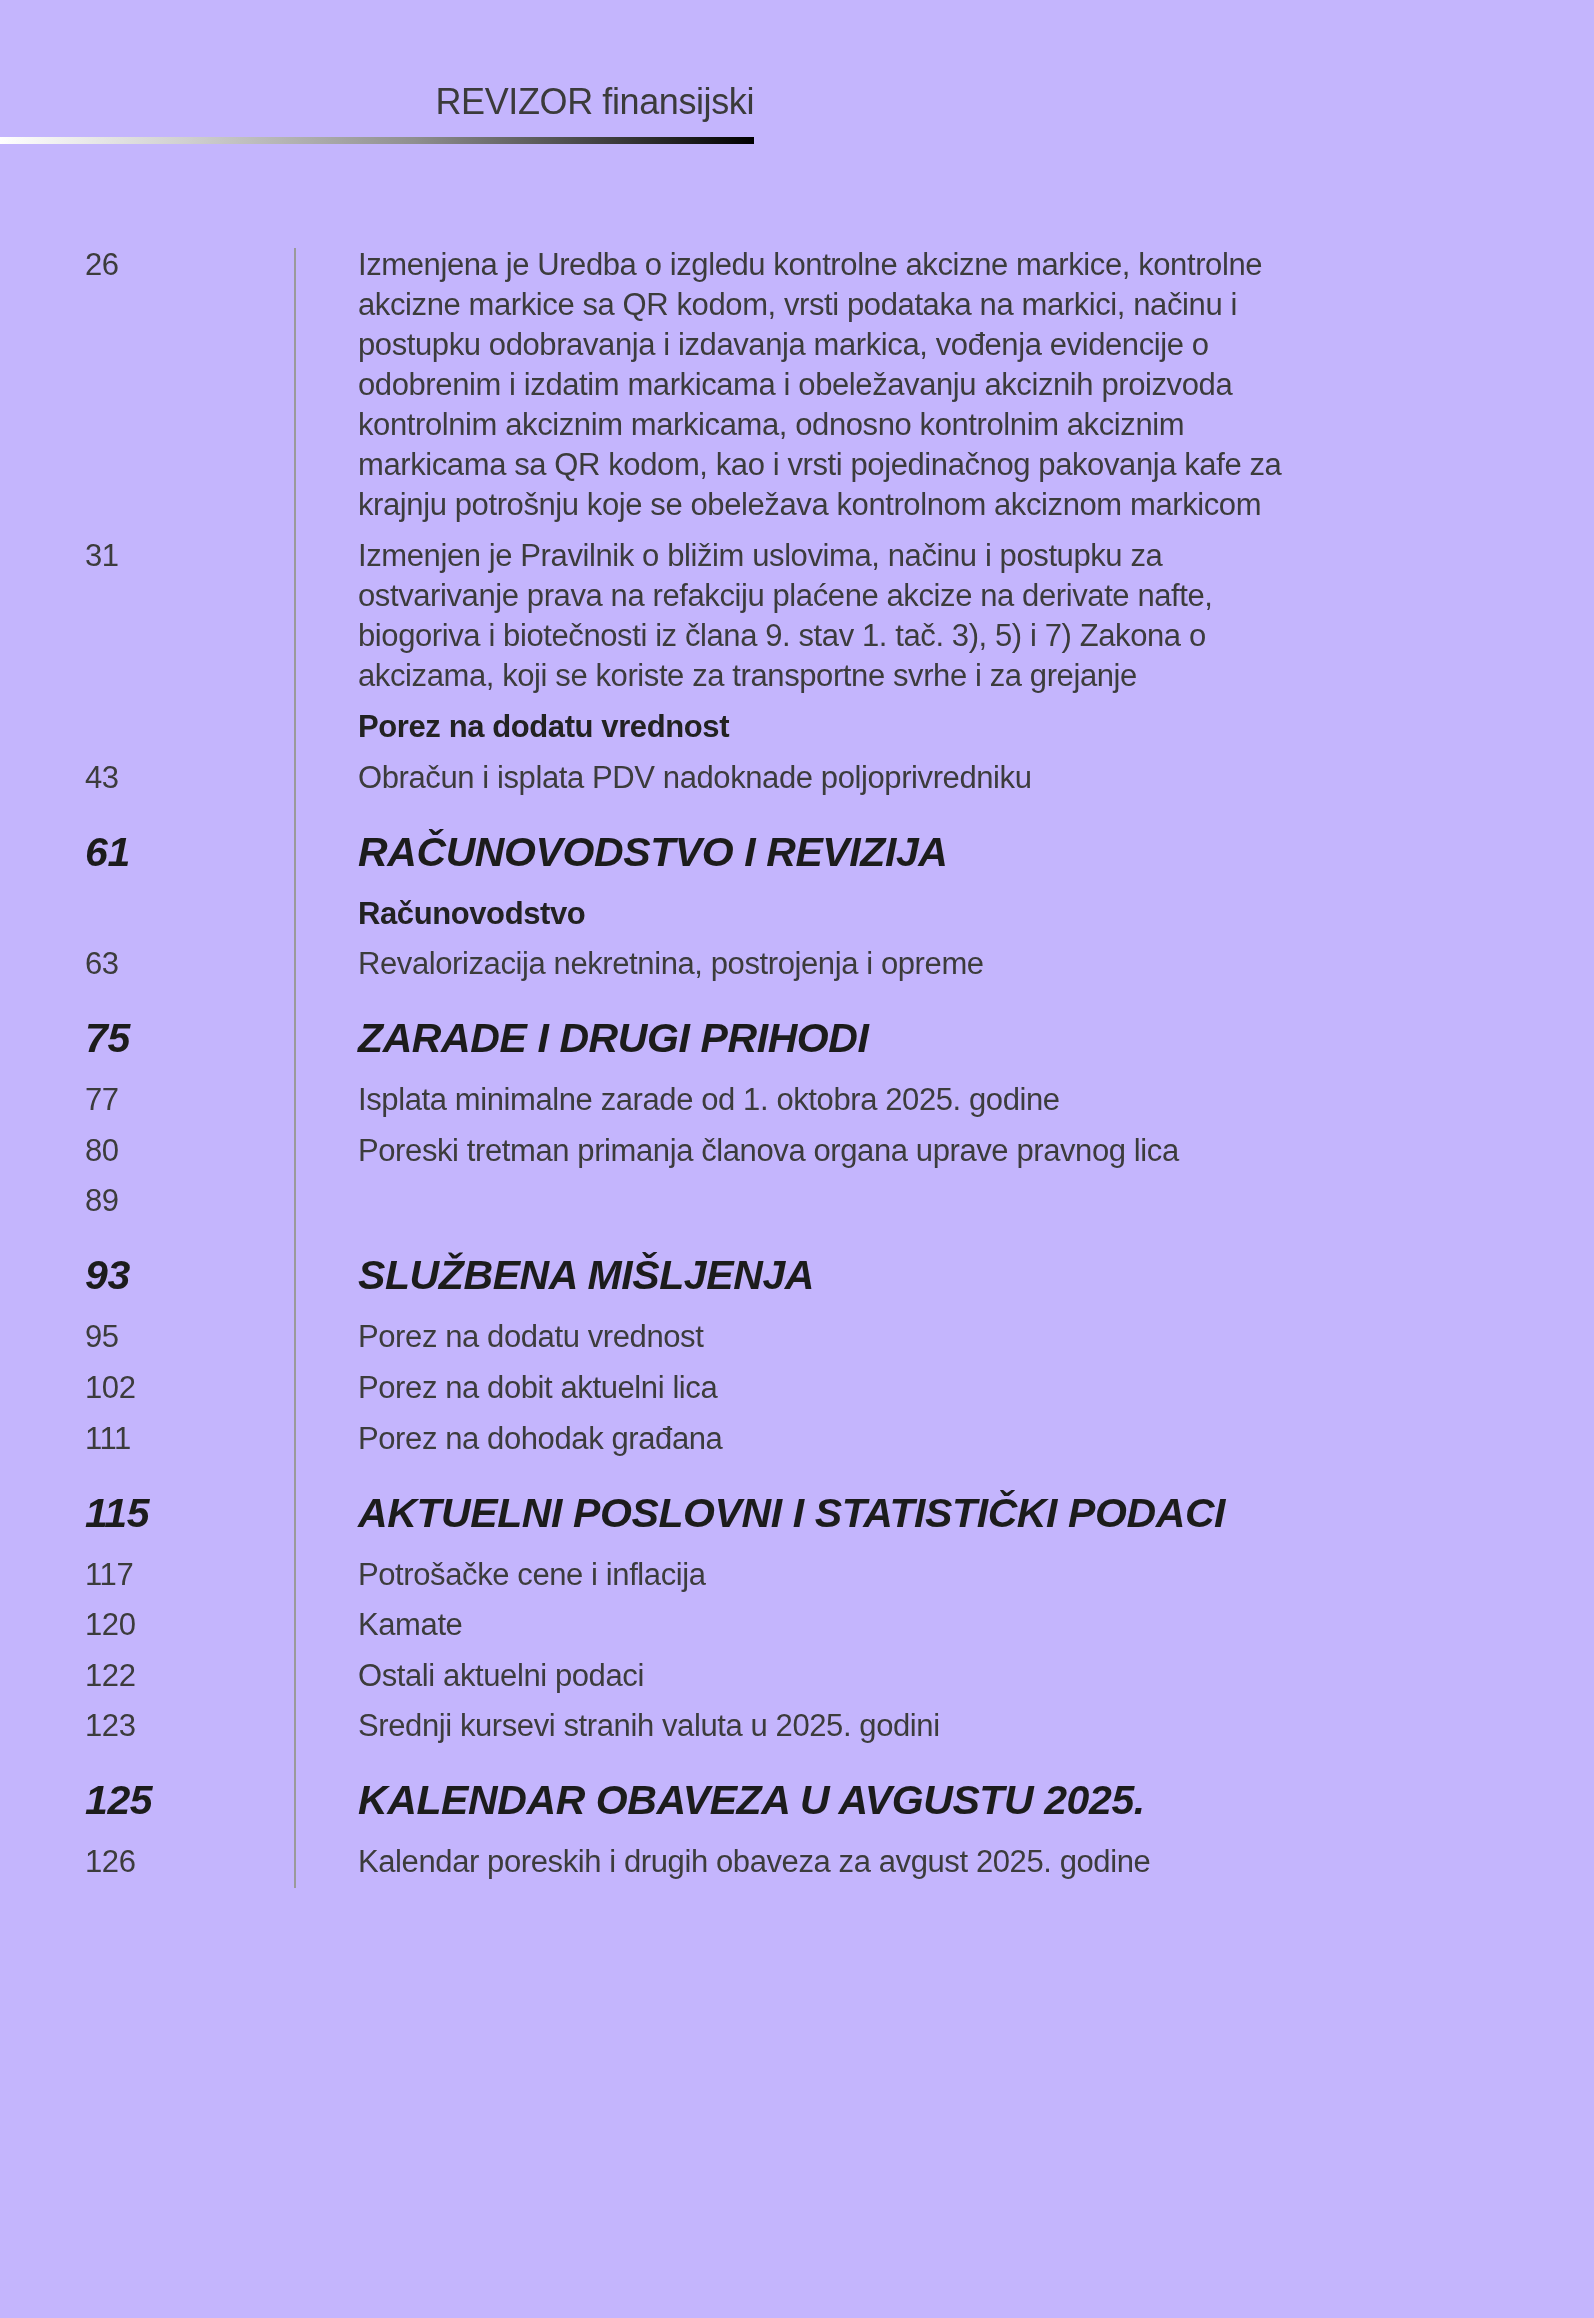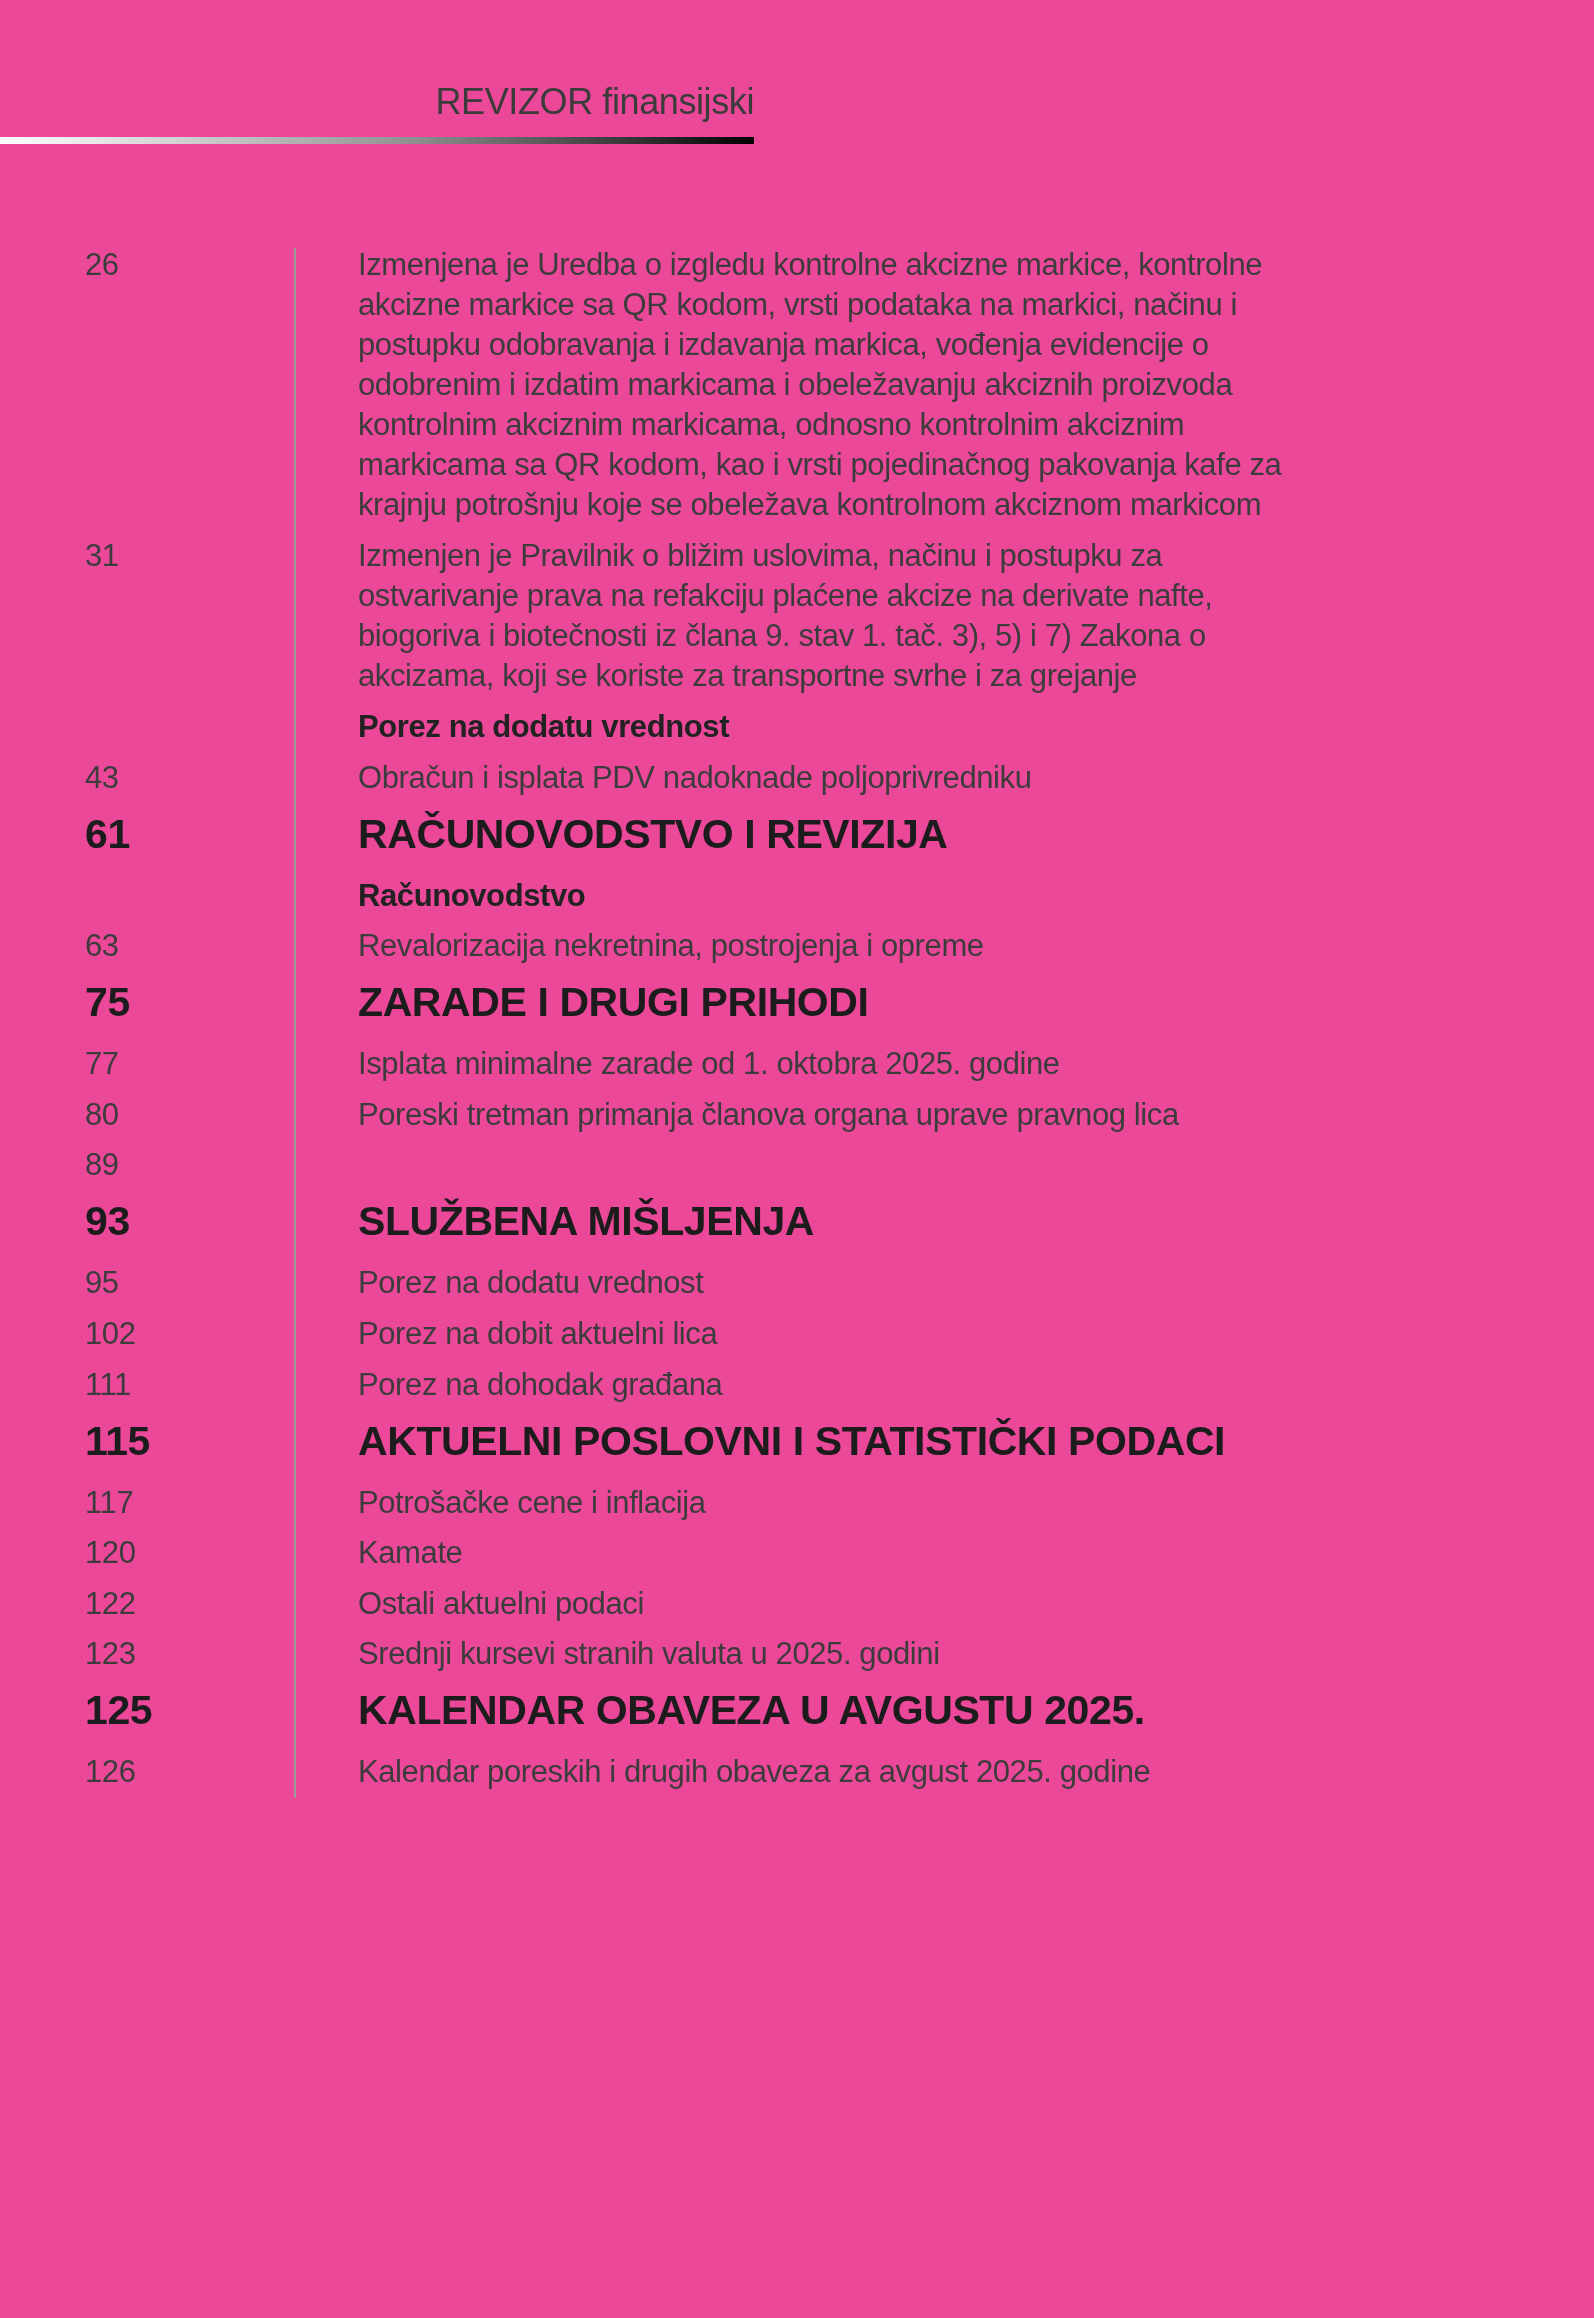--- a/index.html
+++ b/index.html
@@ -4,21 +4,21 @@
 <style>
   html, body {
     margin: 0;
     padding: 0;
     background: #ffffff;
   }
   .page {
     position: relative;
     width: 1594px;
     height: 2319px;
-    background: #ec4899;
+    background: #c4b5fd;
     overflow: hidden;
     font-family: "Liberation Sans", "DejaVu Sans", sans-serif;
     font-stretch: condensed;
   }
   
   .masthead {
     position: absolute;
     top: 80px;
     left: 0;
     width: 754px;
@@ -78,22 +78,23 @@
     letter-spacing: -0.4px;
   }
   
   .row.subheader { margin-top: 11.5px; }
   .row.subheader .entry-title {
     font-weight: 700;
     color: #222222;
   }
   
   .row.section {
-    margin-top: 13px;
+    margin-top: 31px;
     margin-bottom: 18px;
+    font-style: italic;
   }
   .row.section .page-num,
   .row.section .entry-title {
     font-size: 41px;
     line-height: 47px;
     font-weight: 700;
     color: #1c1c1c;
     letter-spacing: -0.4px;
   }
 </style>

